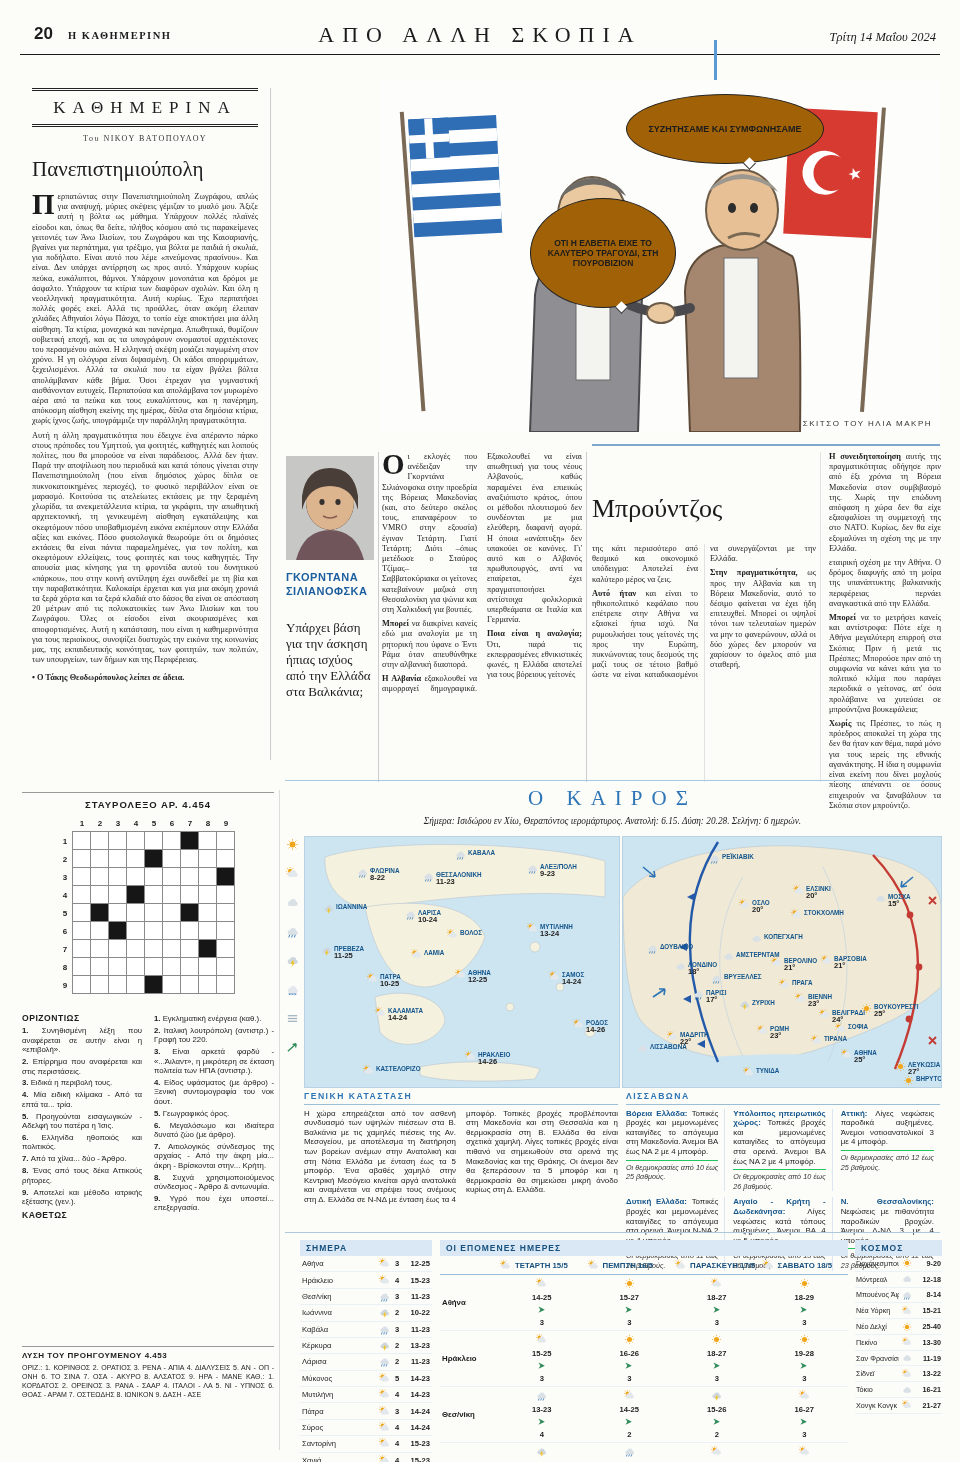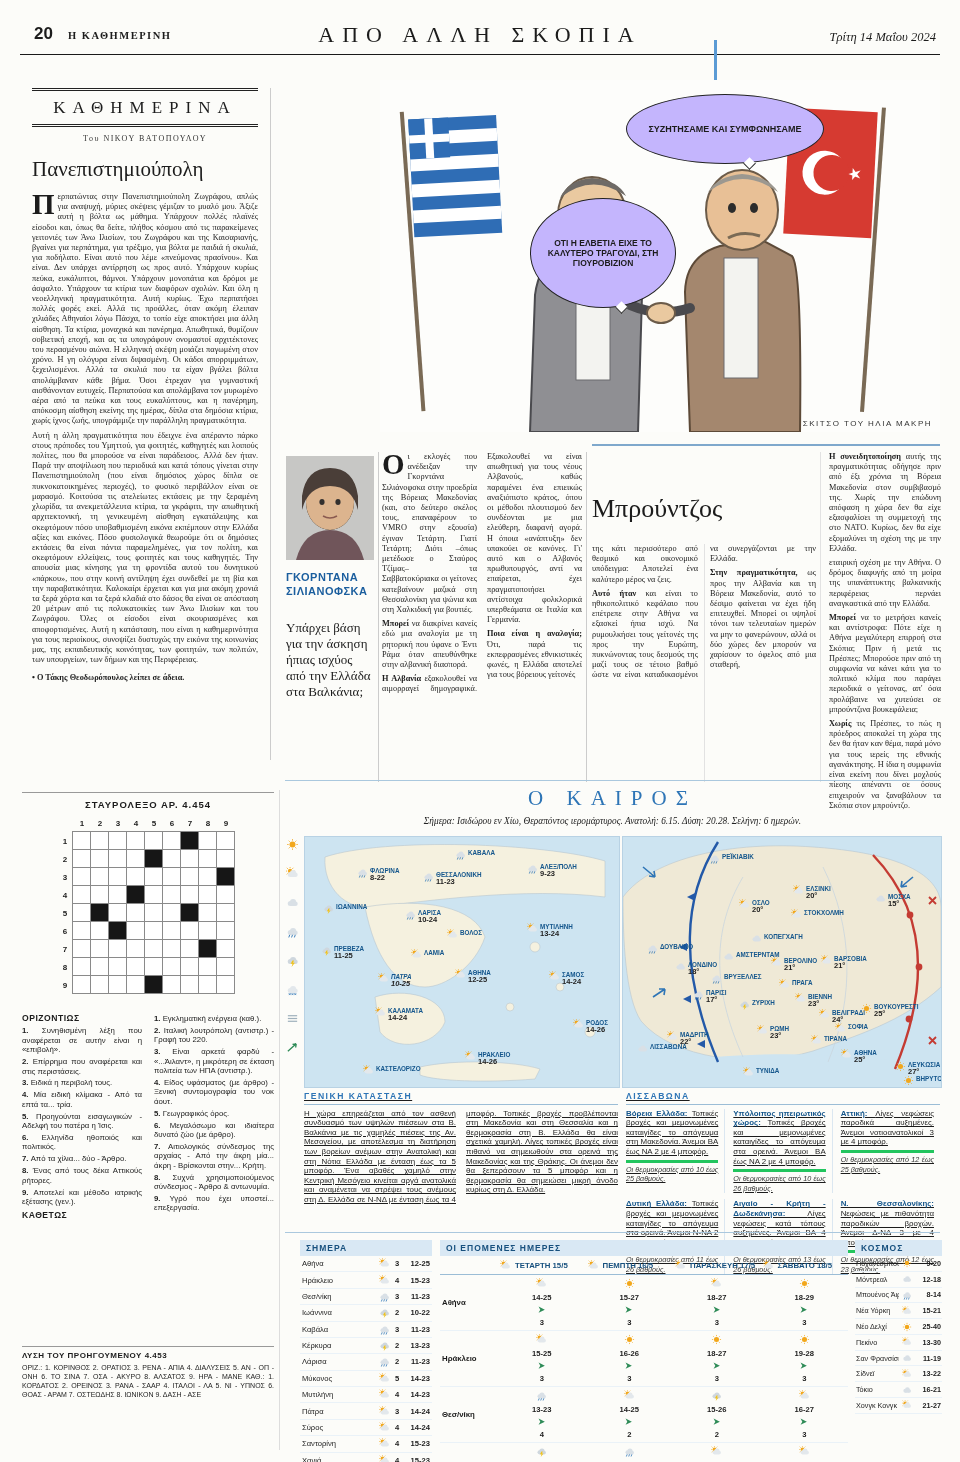--- a/index.html
+++ b/index.html
@@ -23,21 +23,21 @@
             font-size:17px;letter-spacing:7px;}
   .kath-byline{text-align:center;font-size:8px;letter-spacing:1.5px;margin-top:7px;color:#333;}
   .kath-head{font-size:21px;margin-top:14px;margin-bottom:10px;}
   .bodytext{font-size:8.3px;line-height:10.2px;text-align:justify;}
   .bodytext p{margin:0 0 4px 0;}
   .dropcap{float:left;font-size:29px;line-height:25px;padding-right:3px;font-weight:bold;}
   .kath-foot{font-size:8.3px;font-weight:bold;margin-top:8px;}
 
   
   .cartoon{position:absolute;left:380px;top:80px;width:560px;height:352px;background:#fdfdfb;}
-  .bubble{position:absolute;background:#c4b5fd;border:1.5px solid #222;border-radius:50%;
+  .bubble{position:absolute;background:#a16207;border:1.5px solid #222;border-radius:50%;
           display:flex;align-items:center;justify-content:center;text-align:center;
           font-family:"Liberation Sans","DejaVu Sans",sans-serif;font-size:9px;font-weight:bold;padding:8px;}
   .bubble:after{content:"";position:absolute;width:8px;height:8px;background:#fff;border-right:1.5px solid #222;border-bottom:1.5px solid #222;transform:rotate(45deg);bottom:-5px;left:60%;}
   .credit{position:absolute;right:8px;bottom:4px;font-size:8px;letter-spacing:1.5px;color:#333;font-family:"Liberation Sans","DejaVu Sans",sans-serif;}
 
   
   .profile{position:absolute;left:286px;top:456px;width:88px;}
   .profile-name{color:#1b5e9e;font-weight:bold;font-size:11px;letter-spacing:.5px;margin-top:6px;line-height:14px;font-family:"Liberation Sans","DejaVu Sans",sans-serif;}
   .profile-quote{font-size:13px;line-height:16px;margin-top:22px;}
 
@@ -59,28 +59,28 @@
   .w-title{position:absolute;left:285px;top:786px;width:655px;text-align:center;color:#2e75b6;font-size:21px;letter-spacing:9px;}
   .w-sub{position:absolute;left:285px;top:816px;width:655px;text-align:center;font-size:9.3px;font-style:italic;color:#222;}
   .legend{position:absolute;left:284px;top:838px;width:17px;display:flex;flex-direction:column;gap:16px;align-items:center;}
   .map{position:absolute;top:836px;height:250px;background:#cde4f1;border:1px solid #b8d2e4;overflow:hidden;}
   .map.greece{left:304px;width:314px;}
   .map.europe{left:622px;width:318px;}
   .city{position:absolute;display:flex;align-items:flex-start;gap:2px;}
   .city-name{color:#14568c;font-weight:bold;font-size:6.3px;font-family:"Liberation Sans","DejaVu Sans",sans-serif;white-space:nowrap;line-height:7px;}
   .city-temp{font-size:7.5px;font-weight:bold;color:#222;font-family:"Liberation Sans","DejaVu Sans",sans-serif;line-height:8px;}
 
-  .w-block{position:absolute;top:1092px;width:314px;font-size:7.9px;line-height:9.6px;text-align:justify;font-family:"Liberation Sans","DejaVu Sans",sans-serif;text-decoration:underline;}
+  .w-block{position:absolute;top:1092px;width:314px;font-size:7.9px;line-height:9.6px;text-align:justify;font-family:"Liberation Sans","DejaVu Sans",sans-serif;}
   .w-block h4{margin:0 0 4px 0;color:#2e75b6;font-size:8.6px;letter-spacing:1.5px;border-bottom:1px solid #9bbdd6;padding-bottom:2px;}
   .general-text{column-count:2;column-gap:10px;}
   .ana-grid{display:grid;grid-template-columns:1fr 1fr 1fr;gap:6px 8px;}
   .ana-cell{border-right:1px solid #dbe7f1;padding-right:6px;}
   .ana-cell:nth-child(3n){border-right:none;}
   .ana-label{color:#14568c;font-weight:bold;}
-  .ana-thermo{border-top:3px solid #22c55e;margin-top:3px;padding-top:2px;font-style:italic;font-size:7.2px;color:#333;}
+  .ana-thermo{border-top:1px solid #22c55e;margin-top:3px;padding-top:2px;font-style:italic;font-size:7.2px;color:#333;}
 
   
   .cw-title{position:absolute;left:22px;top:792px;width:252px;text-align:center;font-weight:bold;font-size:9.5px;letter-spacing:1px;border-top:1px solid #999;padding-top:6px;font-family:"Liberation Sans","DejaVu Sans",sans-serif;}
   .cw-grid{position:absolute;left:57px;top:814px;display:grid;grid-template-columns:16px repeat(9,18px);grid-auto-rows:18px;}
   .cw-cell{border:1px solid #8a8a8a;margin:-1px 0 0 -1px;background:#fff;}
   .cw-cell.black{background:#161616;}
   .cw-numcell{display:flex;align-items:center;justify-content:center;font-size:8px;font-weight:bold;font-family:"Liberation Sans","DejaVu Sans",sans-serif;}
   .cw-clues{position:absolute;left:22px;top:1014px;width:252px;height:326px;column-count:2;column-gap:12px;font-size:7.8px;line-height:9.4px;font-family:"Liberation Sans","DejaVu Sans",sans-serif;}
   .cw-clues h5{margin:0 0 3px 0;font-size:8.6px;letter-spacing:.5px;}
   .cw-clues p{margin:0 0 2.5px 0;text-align:justify;}
@@ -471,21 +471,21 @@
           <line x1="6.804163056034261" y1="1.9958369439657382" x2="7.935533905932737" y2="0.8644660940672617" stroke="#f2a71b" stroke-width="0.9"></line>
           <circle cx="4.6" cy="8" r="2.7" fill="#e3e8ec"></circle>
           <circle cx="7.6" cy="6.4" r="3.3" fill="#e3e8ec"></circle>
           <circle cx="10.2" cy="8.3" r="2.4" fill="#e3e8ec"></circle>
           <rect x="4" y="7.3" width="6.6" height="3.4" rx="1.7" fill="#e3e8ec"></rect>
         </svg>
         <div>
           <div class="city-name">ΛΑΜΙΑ</div>
         </div>
       </div>
-      <div class="city" style="left: 73px; top: 136px; font-style: italic;">
+      <div class="city" style="left: 62px; top: 136px;">
         <svg width="11" height="11" viewBox="0 0 14 14">
           <circle cx="4.4" cy="4.4" r="2.4" fill="#f2a71b"></circle>
           <line x1="7.800000000000001" y1="4.4" x2="9.4" y2="4.4" stroke="#f2a71b" stroke-width="0.9"></line>
           <line x1="6.8041630560342625" y1="6.804163056034262" x2="7.935533905932738" y2="7.935533905932738" stroke="#f2a71b" stroke-width="0.9"></line>
           <line x1="4.4" y1="7.800000000000001" x2="4.4" y2="9.4" stroke="#f2a71b" stroke-width="0.9"></line>
           <line x1="1.995836943965739" y1="6.8041630560342625" x2="0.864466094067263" y2="7.935533905932738" stroke="#f2a71b" stroke-width="0.9"></line>
           <line x1="1.0000000000000004" y1="4.4" x2="-0.5999999999999996" y2="4.400000000000001" stroke="#f2a71b" stroke-width="0.9"></line>
           <line x1="1.9958369439657382" y1="1.995836943965739" x2="0.8644660940672617" y2="0.864466094067263" stroke="#f2a71b" stroke-width="0.9"></line>
           <line x1="4.3999999999999995" y1="1.0000000000000004" x2="4.3999999999999995" y2="-0.5999999999999996" stroke="#f2a71b" stroke-width="0.9"></line>
           <line x1="6.804163056034261" y1="1.9958369439657382" x2="7.935533905932737" y2="0.8644660940672617" stroke="#f2a71b" stroke-width="0.9"></line>

